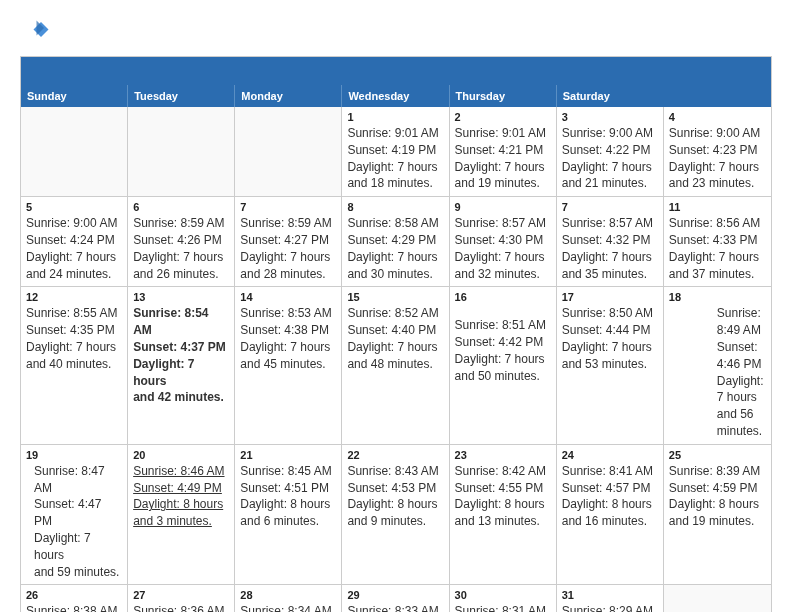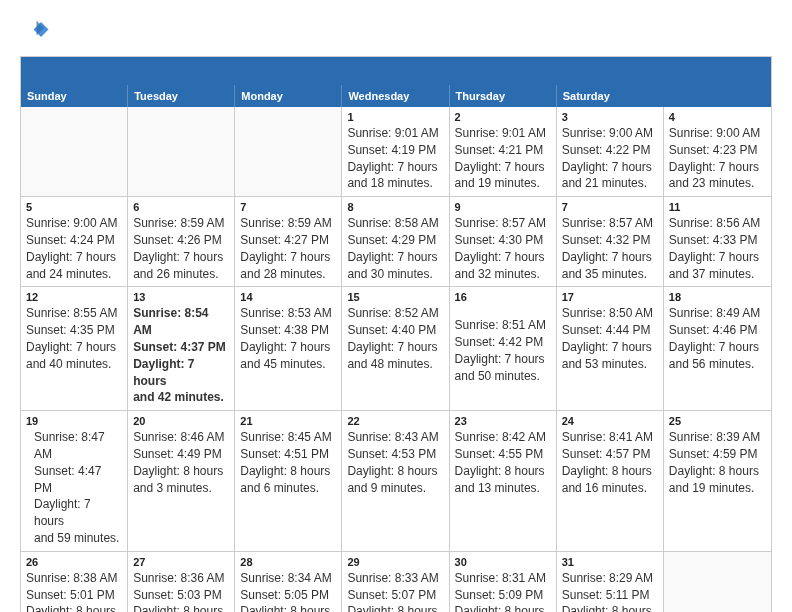--- a/index.html
+++ b/index.html
@@ -263,37 +263,37 @@
           </div>
           <div class="cal-cell">
             <div class="day-num">17</div>
             <div class="cell-info" style="white-space: pre-line;">Sunrise: 8:50 AM
 Sunset: 4:44 PM
 Daylight: 7 hours
 and 53 minutes.</div>
           </div>
           <div class="cal-cell">
             <div class="day-num">18</div>
-            <div class="cell-info" style="white-space: pre-line;">Sunrise: 8:49 AM
+            <div class="cell-info" style="white-space: pre-line; margin-left: 48px;">Sunrise: 8:49 AM
 Sunset: 4:46 PM
 Daylight: 7 hours
 and 56 minutes.</div>
           </div>
         </div>
         <div class="cal-row">
           <div class="cal-cell">
             <div class="day-num">19</div>
             <div class="cell-info" style="white-space: pre-line; margin-left: 8px;">Sunrise: 8:47 AM
 Sunset: 4:47 PM
 Daylight: 7 hours
 and 59 minutes.</div>
           </div>
           <div class="cal-cell">
             <div class="day-num">20</div>
-            <div class="cell-info" style="white-space: pre-line;">Sunrise: 8:46 AM
+            <div class="cell-info" style="white-space: pre-line; text-decoration: underline;">Sunrise: 8:46 AM
 Sunset: 4:49 PM
 Daylight: 8 hours
 and 3 minutes.</div>
           </div>
           <div class="cal-cell">
             <div class="day-num">21</div>
             <div class="cell-info" style="white-space: pre-line;">Sunrise: 8:45 AM
 Sunset: 4:51 PM
 Daylight: 8 hours
 and 6 minutes.</div>

